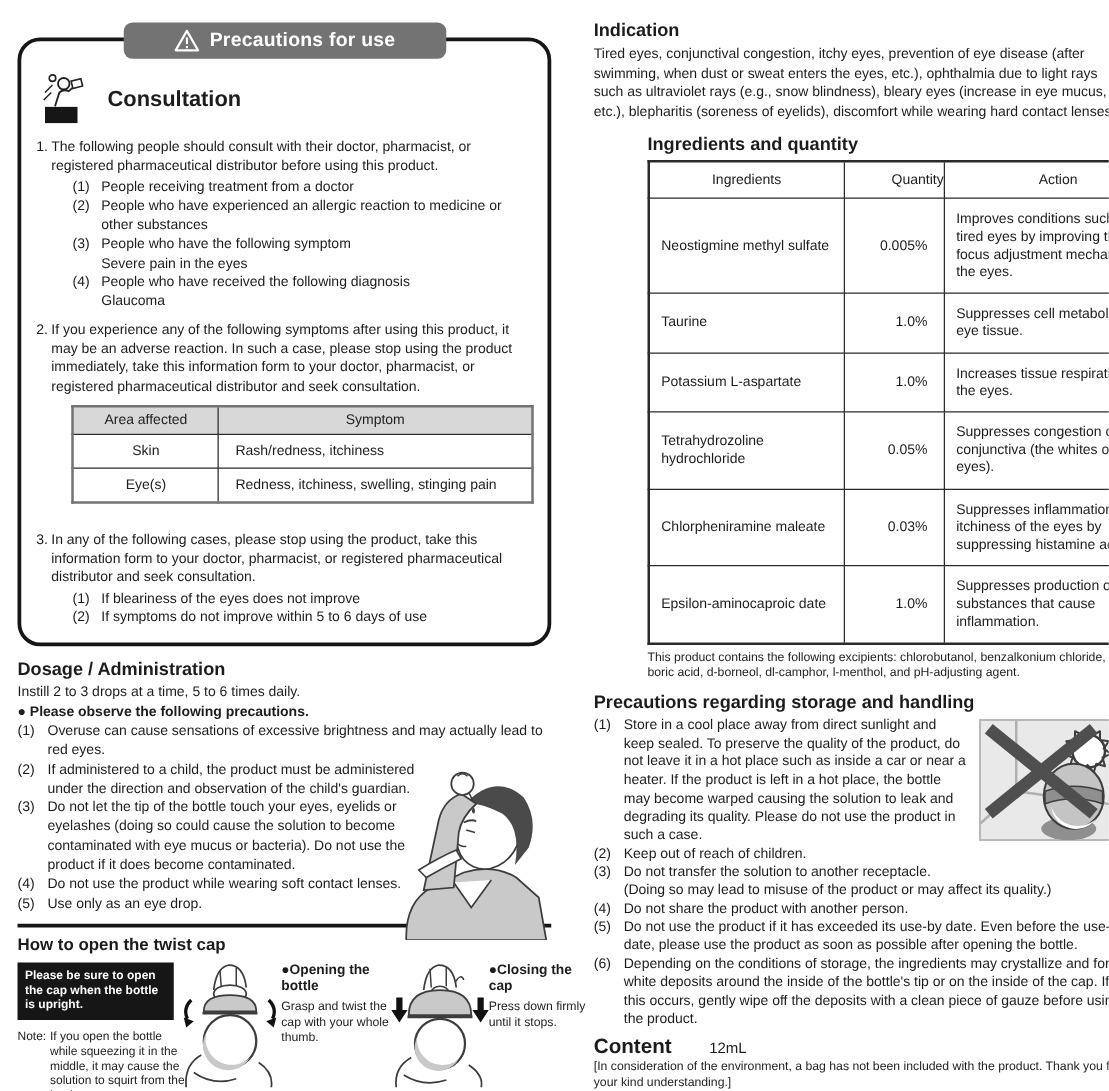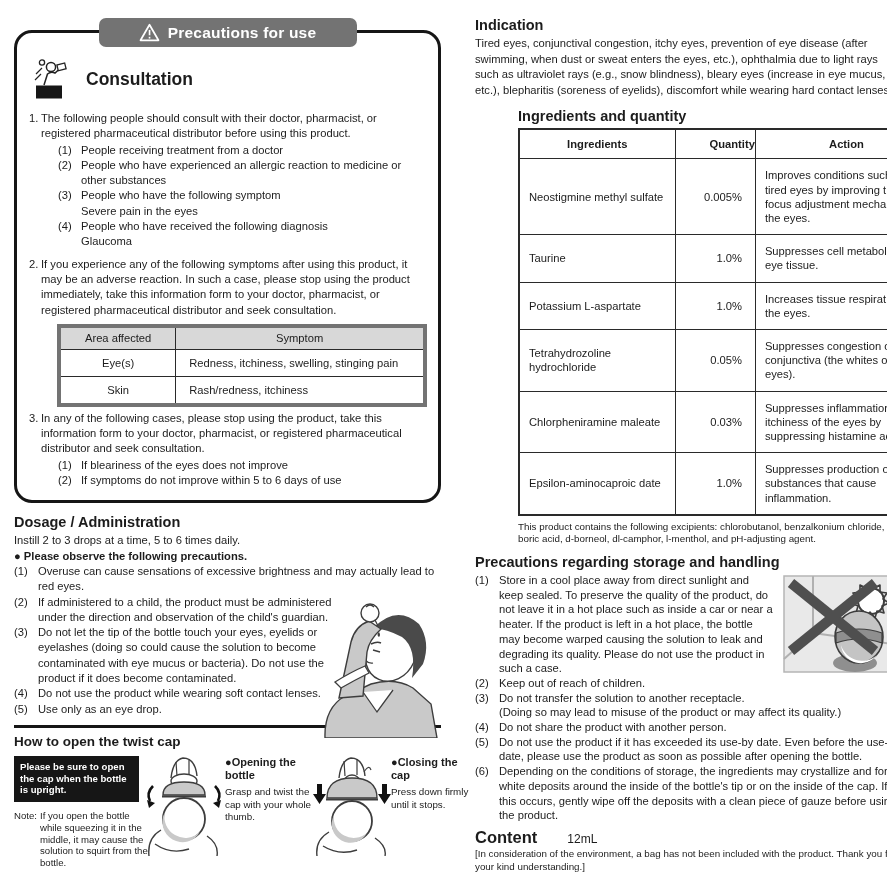--- a/index.html
+++ b/index.html
@@ -18,22 +18,22 @@
         display:flex;align-items:center;justify-content:center;gap:8px;
         font-weight:bold;font-size:15.5px;letter-spacing:.2px;}
   .consult-row{display:flex;align-items:center;gap:11px;margin:2px 0 12px 4px;}
   .consult-heading{font-size:17.5px;font-weight:bold;}
   .bt{font-size:11.2px;line-height:15.3px;}
   .item-main{position:relative;padding-left:12px;margin-top:7px;}
   .item-main>.num{position:absolute;left:0;}
   .sublist{margin-left:17px;margin-top:1px;}
   .subitem{position:relative;padding-left:23px;}
   .subitem>.num{position:absolute;left:0;}
-  .symptom-table{border-collapse:collapse;margin:6px 0 4px 28px;
-        font-size:11.2px;border:4px solid #737373;padding-left:26px;}
+  .symptom-table{border-collapse:collapse;margin:6px 0 22px 28px;
+        font-size:11.2px;border:2px solid #737373;padding-left:26px;}
   .symptom-table th{background:#d8d8d8;font-weight:normal;border:1px solid #2a2a2a;
         height:21px;padding:0 6px;}
   .symptom-table td{border:1px solid #2a2a2a;height:26px;padding:0 6px;}
   .symptom-table .c1{width:112px;text-align:center;}
   .symptom-table .c2{width:252px;padding-left:13px;}
 
   
   .sec-heading{font-size:14.5px;font-weight:bold;margin:0 0 3px 0;}
   #dosage{margin-top:11px;}
   .bold{font-weight:bold;}
@@ -56,21 +56,21 @@
   .tc-note .note-label{position:absolute;left:0;}
   .tc-fig{flex:none;}
   .tc-col{width:88px;flex:none;font-size:9.8px;line-height:12.4px;}
   .cap-title{font-size:11px;font-weight:bold;line-height:13.2px;margin-bottom:4px;}
 
   
   .rt{font-size:11.2px;line-height:15.6px;}
   #ingredients{margin-top:10px;padding-left:43px;}
   .ing-table{border-collapse:collapse;border:2px solid #2a2a2a;margin-top:4px;
         font-size:11.2px;line-height:14.2px;width:421px;}
-  .ing-table th{border:1px solid #2a2a2a;font-weight:bold;height:28px;padding:0 4px;}
+  .ing-table th{border:1px solid #2a2a2a;font-weight:normal;height:28px;padding:0 4px;}
   .ing-table td{border:1px solid #2a2a2a;padding:9px 9px;vertical-align:middle;}
   .ing-table .ci{width:148px;}
   .ing-table .cq{width:62px;text-align:right;padding-right:13px;}
   .ing-table .ca{width:186px;}
   .small-note{font-size:9.8px;line-height:12.6px;margin-top:5px;}
   #storage{margin-top:8px;}
   .s-item{position:relative;padding-left:24px;font-size:11.2px;line-height:14.7px;}
   .s-item>.num{position:absolute;left:0;}
   .storage-fig{float:right;width:118px;height:98px;margin:2px 0 6px 9px;}
   #content-sec{margin-top:5px;}
@@ -139,26 +139,26 @@
       <span>If you experience any of the following symptoms after using this product, it may be an adverse reaction. In such a case, please stop using the product immediately, take this information form to your doctor, pharmacist, or registered pharmaceutical distributor and seek consultation.</span>
     </div>
 
     <table class="symptom-table">
       <tbody>
           <tr>
         <th class="c1">Area affected</th>
         <th class="c2" style="text-align:center;padding-left:6px;">Symptom</th>
       </tr>
       <tr>
+        <td class="c1">Skin</td>
+        <td class="c2">Rash/redness, itchiness</td>
+      </tr>
+      <tr>
         <td class="c1">Eye(s)</td>
         <td class="c2">Redness, itchiness, swelling, stinging pain</td>
-      </tr>
-      <tr>
-        <td class="c1">Skin</td>
-        <td class="c2">Rash/redness, itchiness</td>
       </tr>
     </tbody>
       </table>
 
     <div class="bt item-main" style="margin-top:4px;">
       <span class="num">3.</span>
       <span>In any of the following cases, please stop using the product, take this information form to your doctor, pharmacist, or registered pharmaceutical distributor and seek consultation.</span>
       <div class="sublist">
         <div class="subitem">
           <span class="num">(1)</span>

